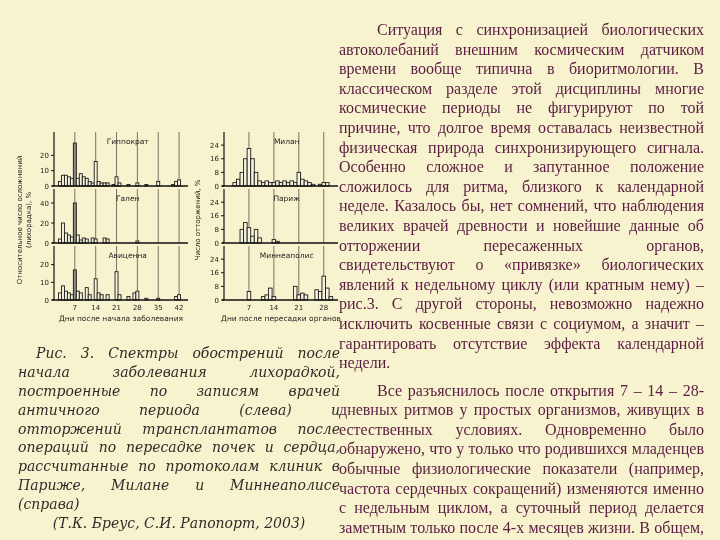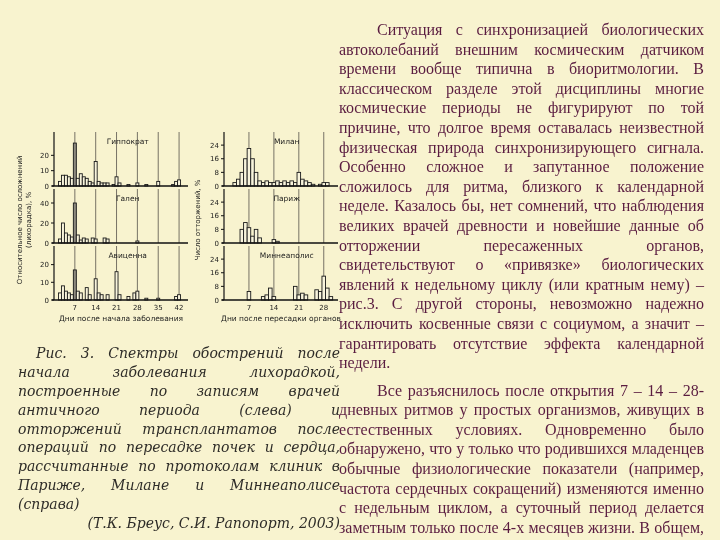--- a/index.html
+++ b/index.html
@@ -6,21 +6,21 @@
   body{width:720px;height:540px;overflow:hidden;position:relative;
        background:#f8f3cf;font-family:"Liberation Serif",serif;}
   .slide{position:absolute;inset:0;}
   .figure{position:absolute;left:14px;top:128px;width:334px;}
   .charts-row{display:flex;flex-direction:row;align-items:flex-start;}
   .chart-mount{flex:0 0 auto;}
   .caption{position:absolute;left:18px;top:330px;width:322px;
            font-family:"DejaVu Serif",serif;font-style:italic;
            font-size:14px;line-height:1.35;color:#2e2c28;text-align:justify;}
   .caption .cap-label{padding-left:18px;}
-  .caption .cap-source{display:block;text-align:right;}
+  .caption .cap-source{display:block;text-align:center;}
   .body-col{position:absolute;left:331px;top:12px;width:381px;
             color:#5a1c40;font-size:16px;line-height:19.6px;
             text-align:justify;}
   .body-col p{margin:8px;text-indent:38px;}
   svg text{font-family:"DejaVu Sans",sans-serif;}
 </style>
 </head>
 <body>
 
 <div class="slide">

